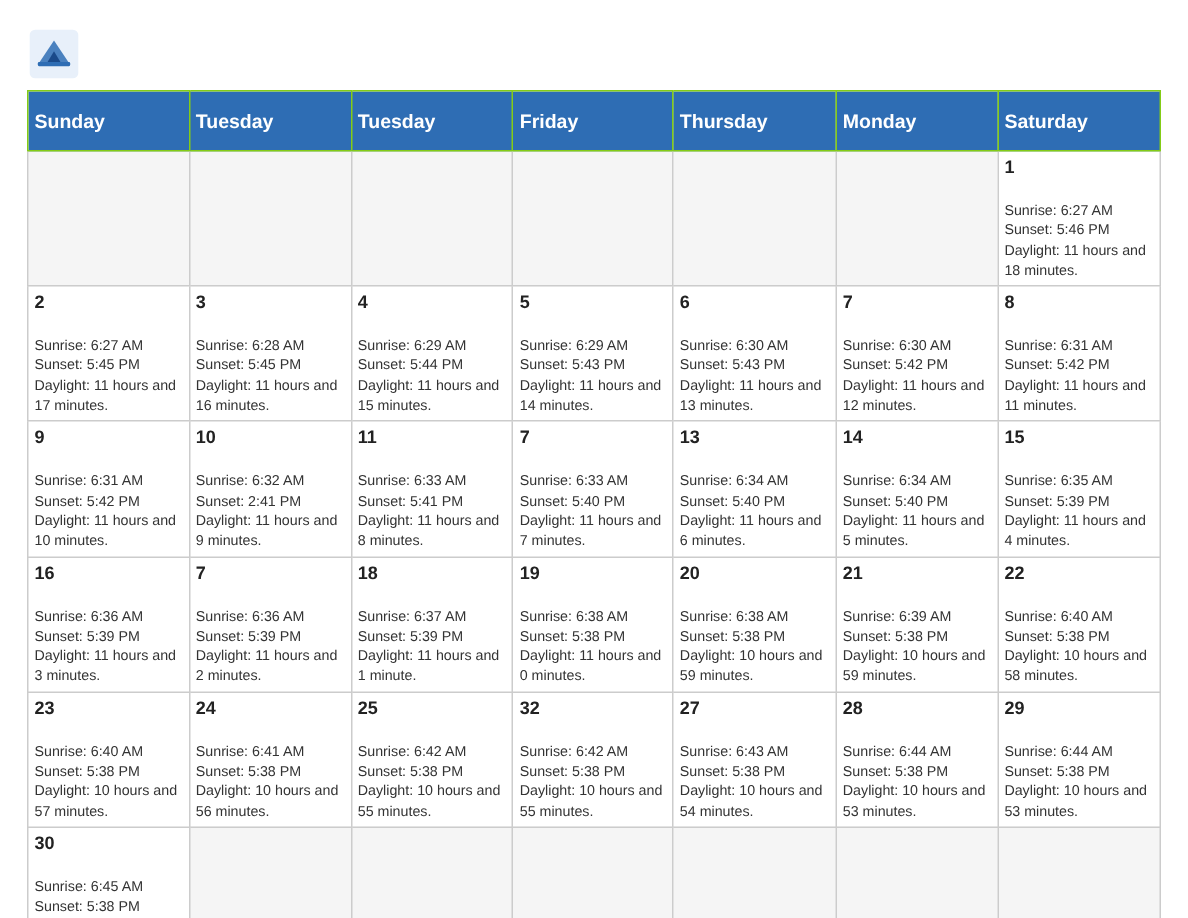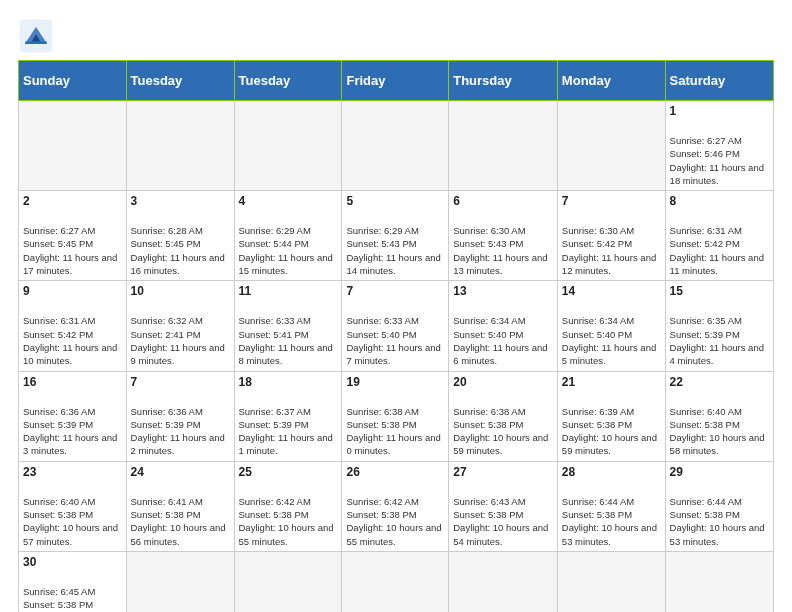--- a/index.html
+++ b/index.html
@@ -322,21 +322,21 @@
 and 56 minutes.</div>
           </td>
           <td>
             <span class="day-number">25</span>
             <div class="day-info">Sunrise: 6:42 AM
 Sunset: 5:38 PM
 Daylight: 10 hours
 and 55 minutes.</div>
           </td>
           <td>
-            <span class="day-number">26</span>
+            <span class="day-number">32</span>
             <div class="day-info">Sunrise: 6:42 AM
 Sunset: 5:38 PM
 Daylight: 10 hours
 and 55 minutes.</div>
           </td>
           <td>
             <span class="day-number">27</span>
             <div class="day-info">Sunrise: 6:43 AM
 Sunset: 5:38 PM
 Daylight: 10 hours

